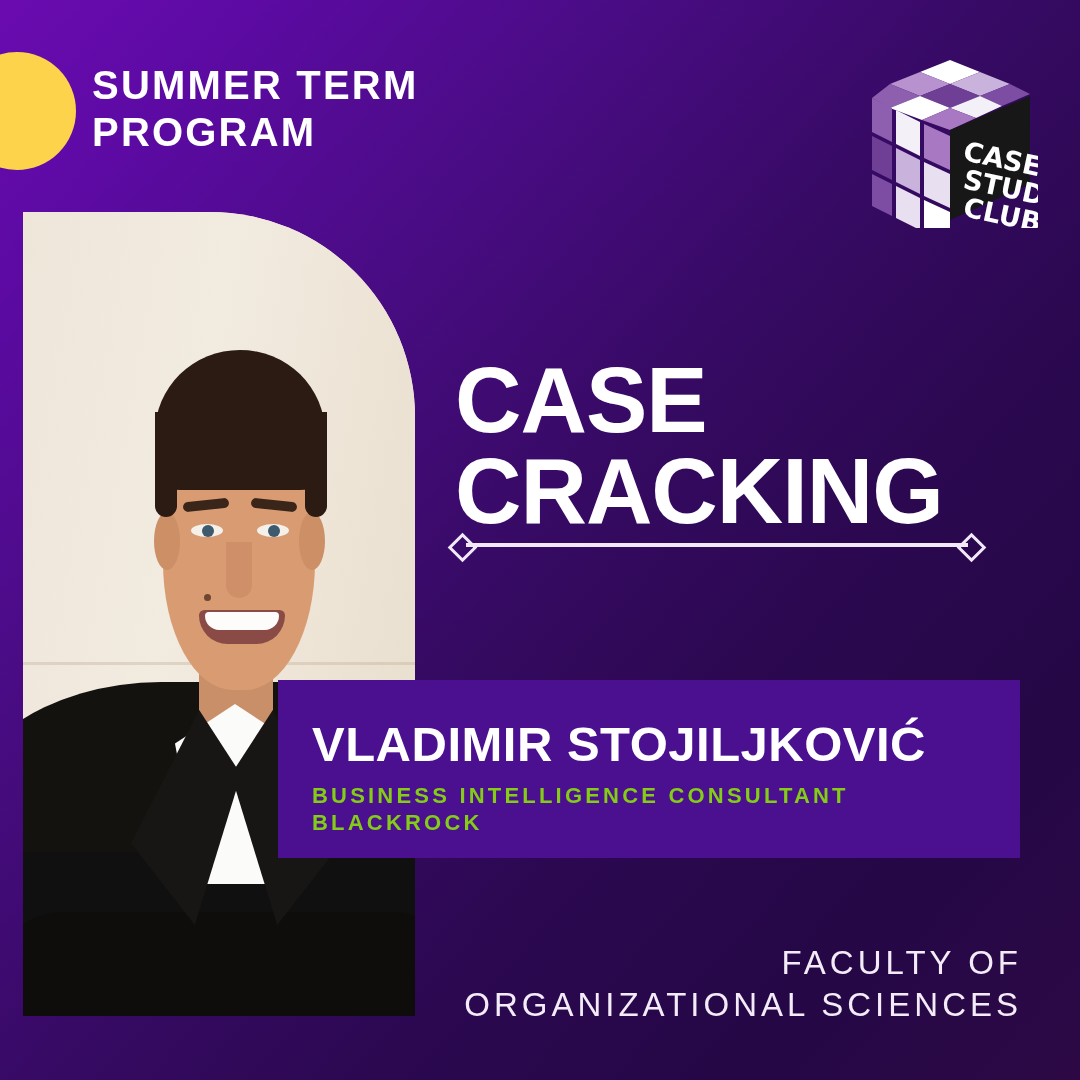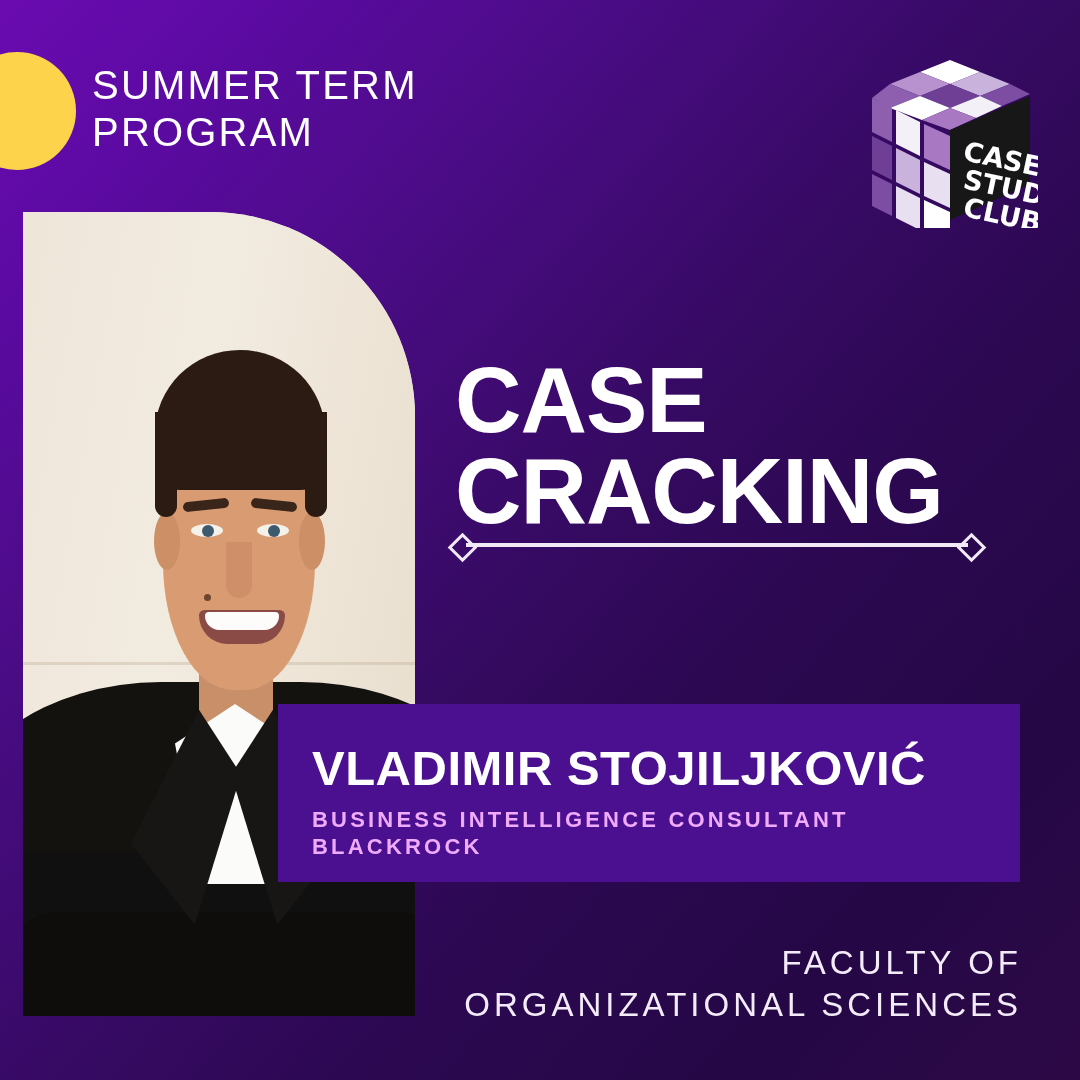--- a/index.html
+++ b/index.html
@@ -36,21 +36,21 @@
 
   
   .header {
     position: absolute;
     left: 92px;
     top: 62px;
     color: #ffffff;
     font-size: 40px;
     line-height: 1.17;
     letter-spacing: 2.2px;
-    font-weight: 400;
+    font-weight: 700;
     text-transform: uppercase;
     white-space: pre-line;
   }
 
   
   .logo {
     position: absolute;
     right: 42px;
     top: 52px;
     width: 176px;
@@ -218,37 +218,37 @@
     border: 3px solid #f1eaf6;
     transform: rotate(45deg);
   }
   .divider .dia.left { left: 0; }
   .divider .dia.right { right: 0; }
 
   
   .speaker-card {
     position: absolute;
     left: 278px;
-    top: 704px;
+    top: 680px;
     width: 742px;
     height: 178px;
     background: #4A108F;
     padding: 40px 34px 0 34px;
     box-sizing: border-box;
   }
   .speaker-name {
     color: #ffffff;
     font-size: 49px;
     font-weight: bold;
     letter-spacing: 0.5px;
     line-height: 1;
   }
   .speaker-role {
     margin-top: 14px;
-    color: #f0abfc;
+    color: #84cc16;
     font-size: 22px;
     font-weight: bold;
     letter-spacing: 3.2px;
     line-height: 1.22;
     white-space: pre-line;
   }
 
   
   .footer {
     position: absolute;

